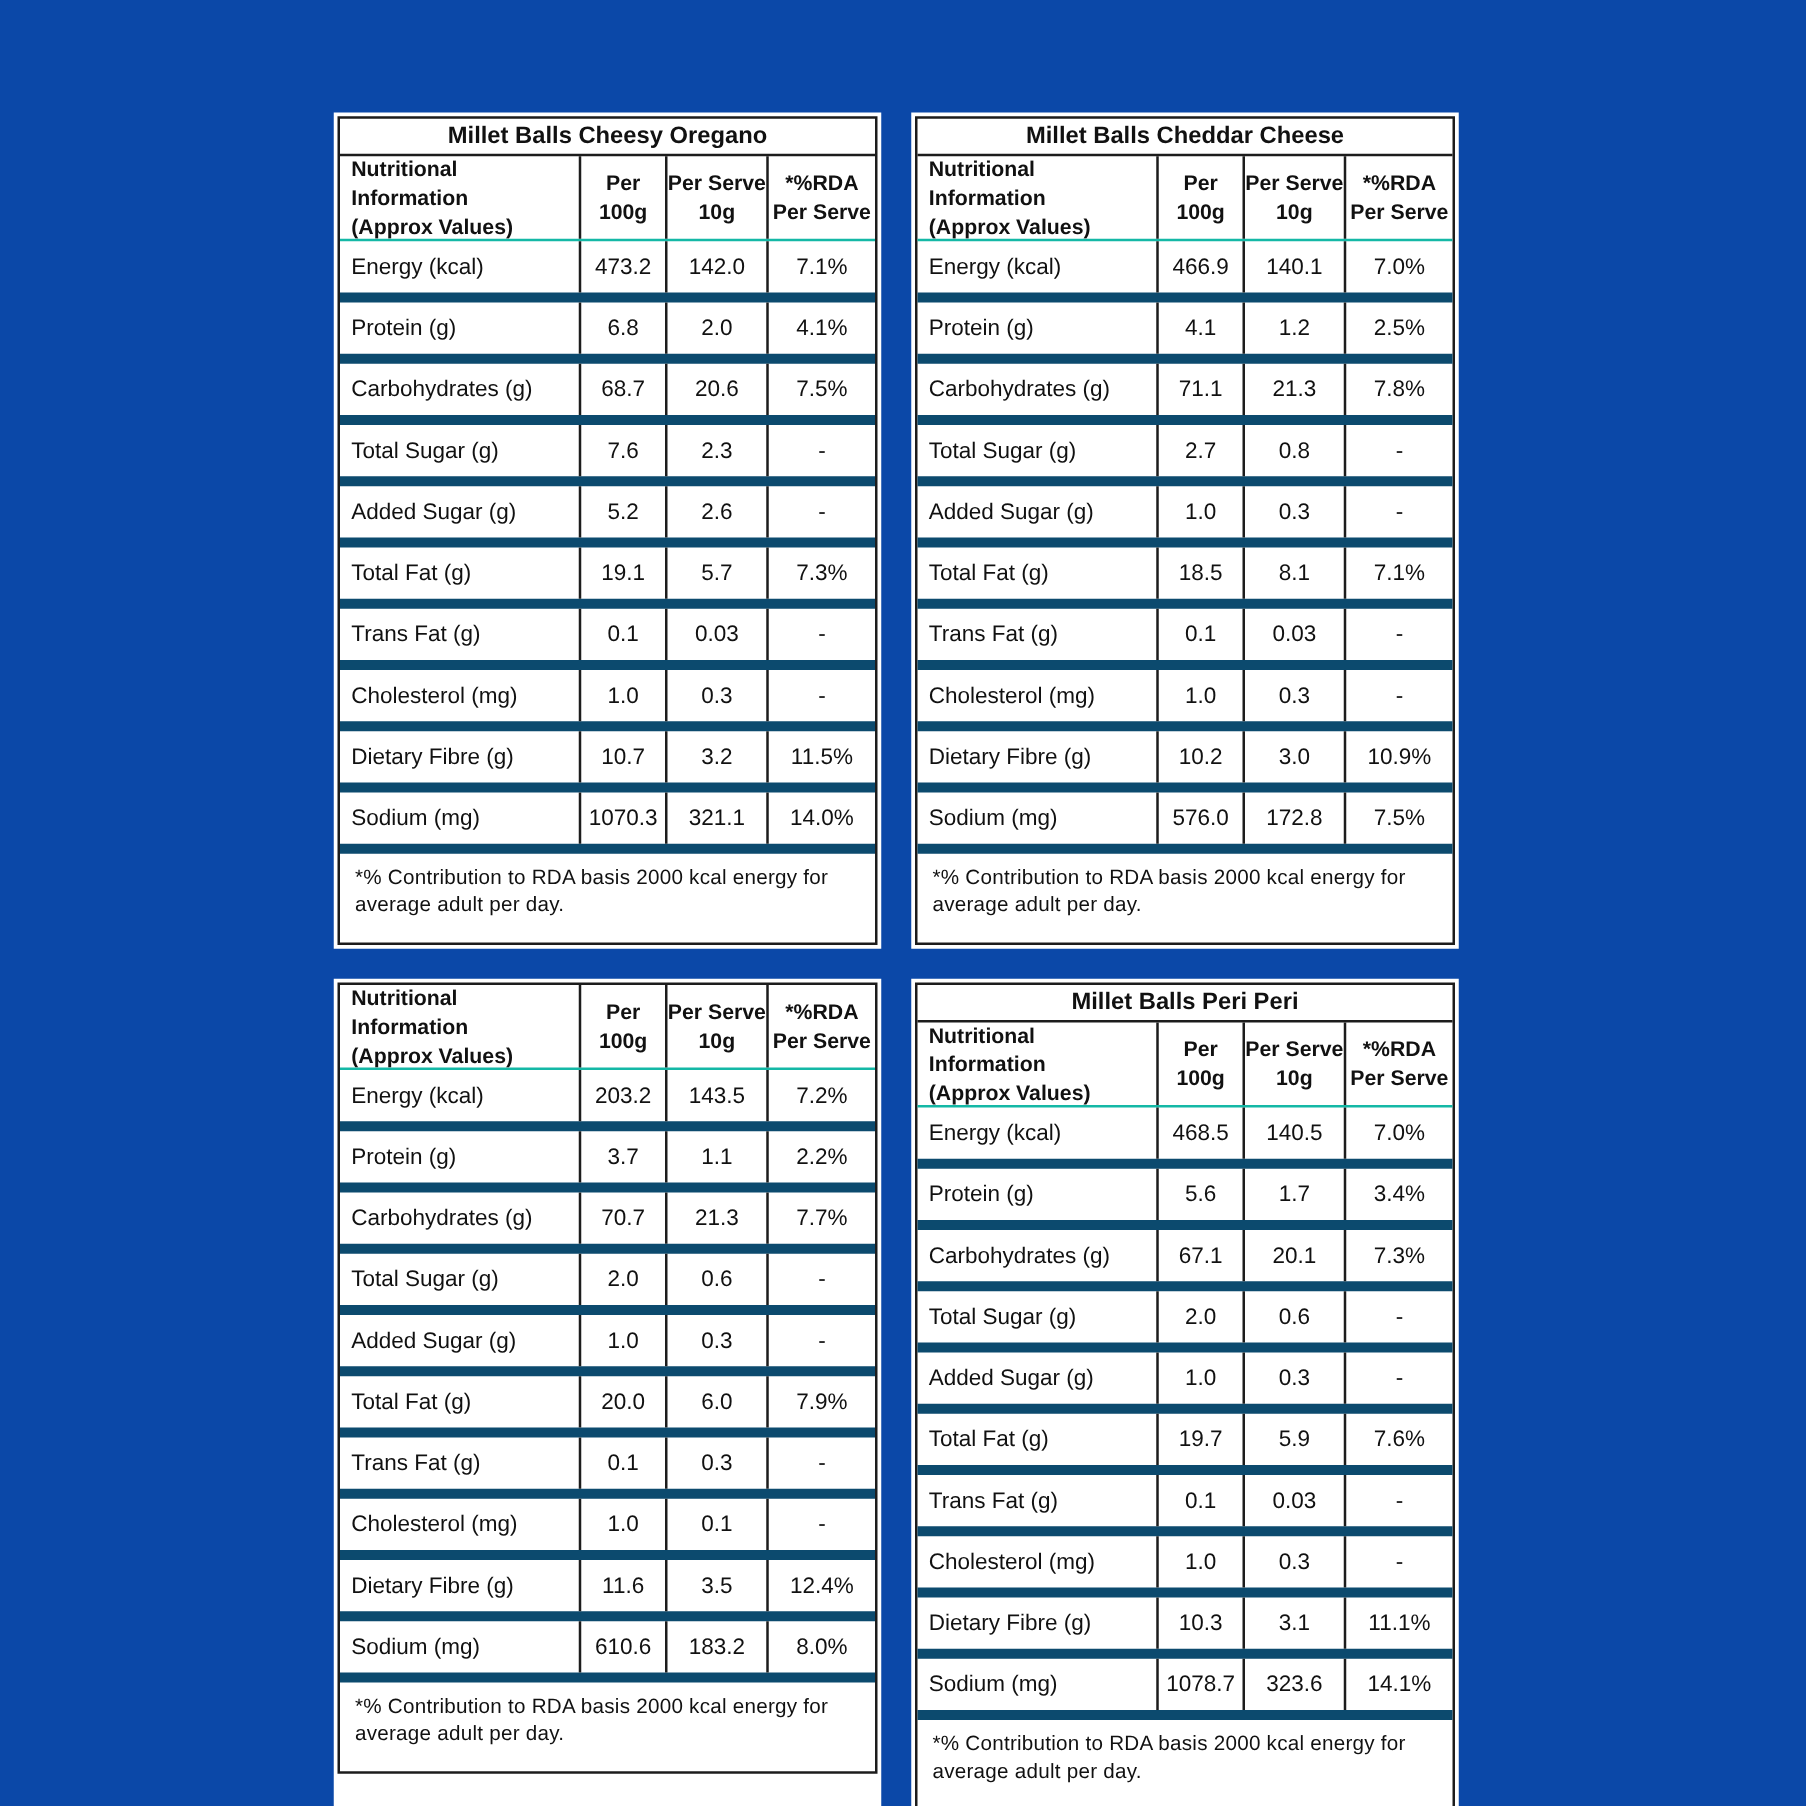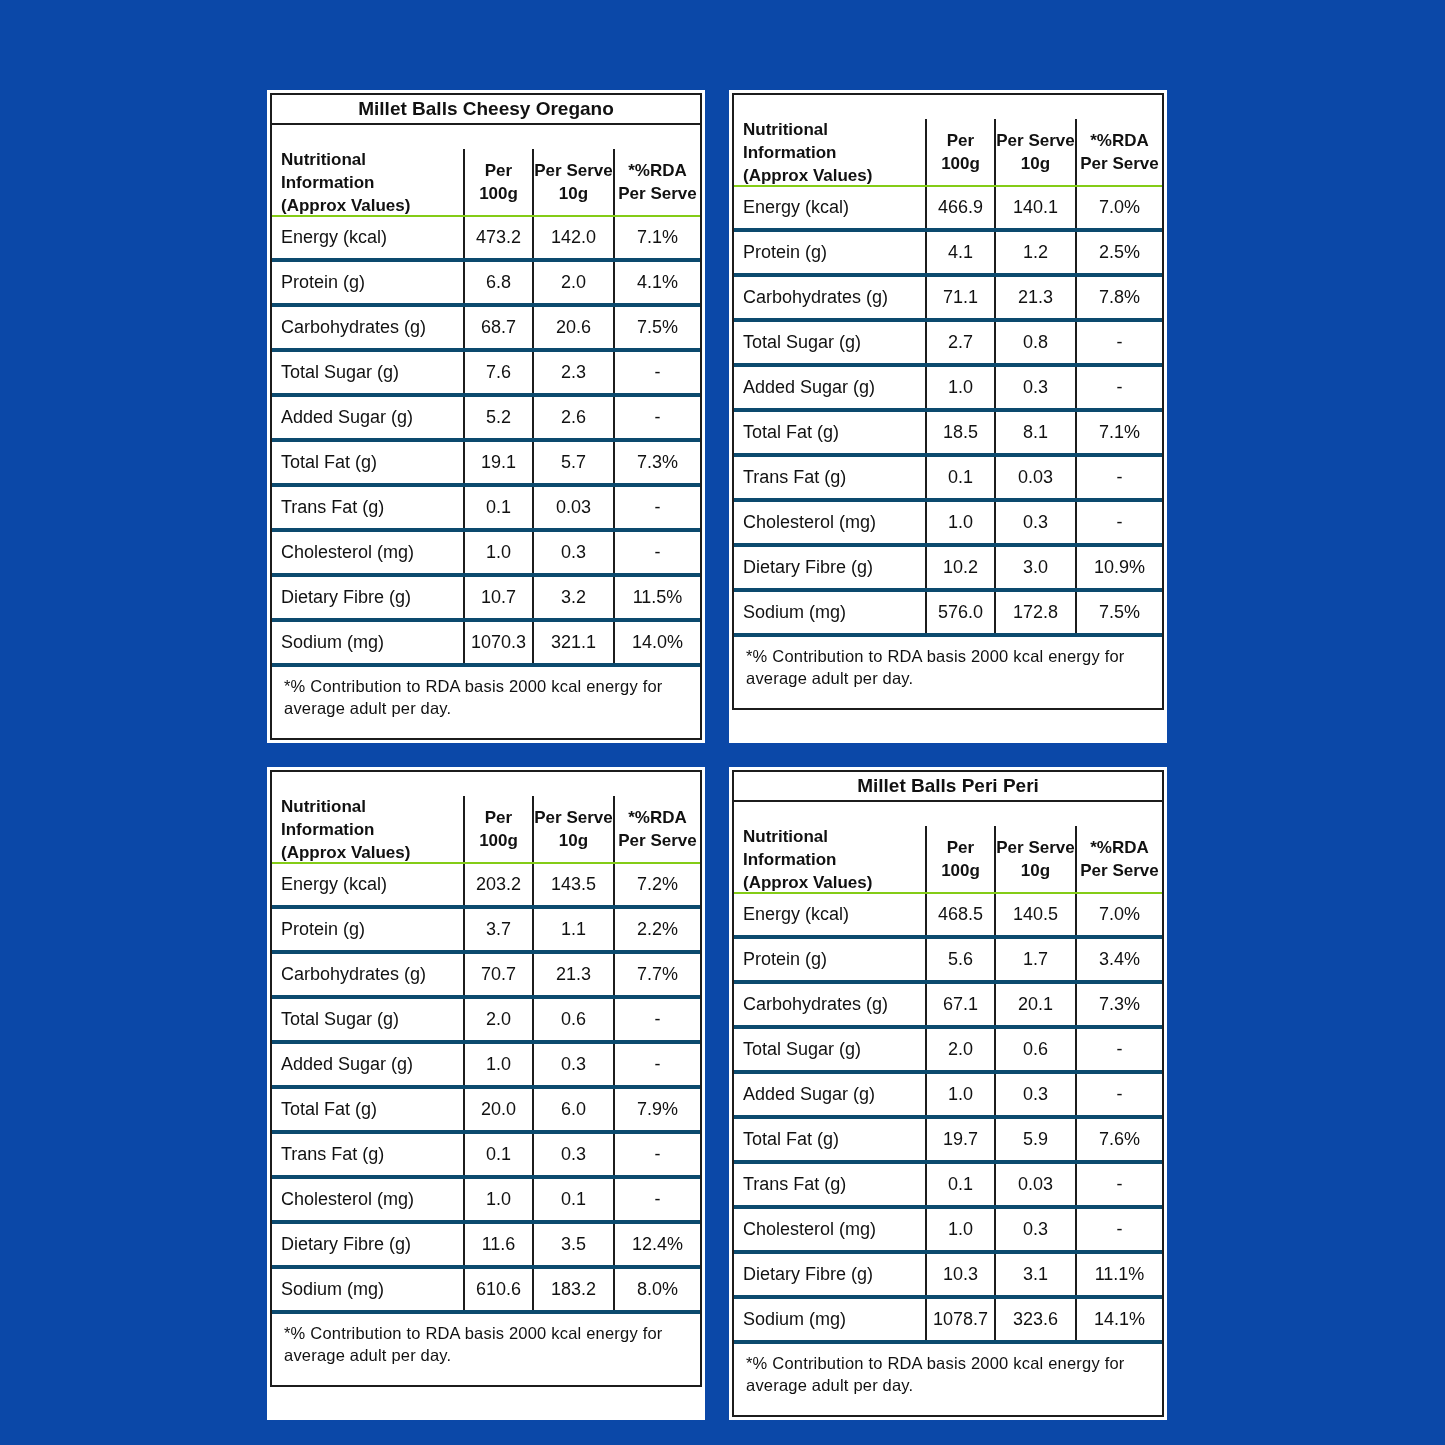--- a/index.html
+++ b/index.html
@@ -49,42 +49,41 @@
     display: grid;
     grid-template-columns: 193px 69px 81px 1fr;
   }
   .cell {
     box-sizing: border-box;
     border-right: 2px solid #1c1c1c;
     overflow: hidden;
   }
   .cell:last-child { border-right: none; }
   .hrow {
-    border-bottom: 2px solid #84cc16;
-    margin-top: 24px;
+    border-bottom: 2px solid #14b8a6;
   }
   .hc {
     height: 66px;
     display: flex;
     flex-direction: column;
     justify-content: center;
     align-items: center;
     text-align: center;
     font-weight: bold;
     font-size: 17px;
     line-height: 23px;
   }
   .hc.label {
     align-items: flex-start;
     text-align: left;
     padding-left: 9px;
     padding-right: 4px;
   }
   .row {
-    border-bottom: 4px solid #0c4a6e;
+    border-bottom: 8px solid #0c4a6e;
   }
   .row .cell {
     height: 41px;
     display: flex;
     align-items: center;
     font-size: 18px;
   }
   .row .cell.label {
     padding-left: 9px;
     justify-content: flex-start;
@@ -189,20 +188,21 @@
               <div class="cell num">321.1</div>
               <div class="cell num">14.0%</div>
             </div>
           </div>
       <div class="footnote">*% Contribution to RDA basis 2000 kcal energy for average adult per day.</div>
     </div>
   </div>
 
   <div class="ntable">
     <div class="ntable-inner">
+      <div class="t-title">Millet Balls Cheddar Cheese</div>
       <div class="hrow">
         <div class="cell hc label">
           <span>Nutritional Information</span>
           <span>(Approx Values)</span>
         </div>
         <div class="cell hc">
           <span>Per</span>
           <span>100g</span>
         </div>
         <div class="cell hc">

